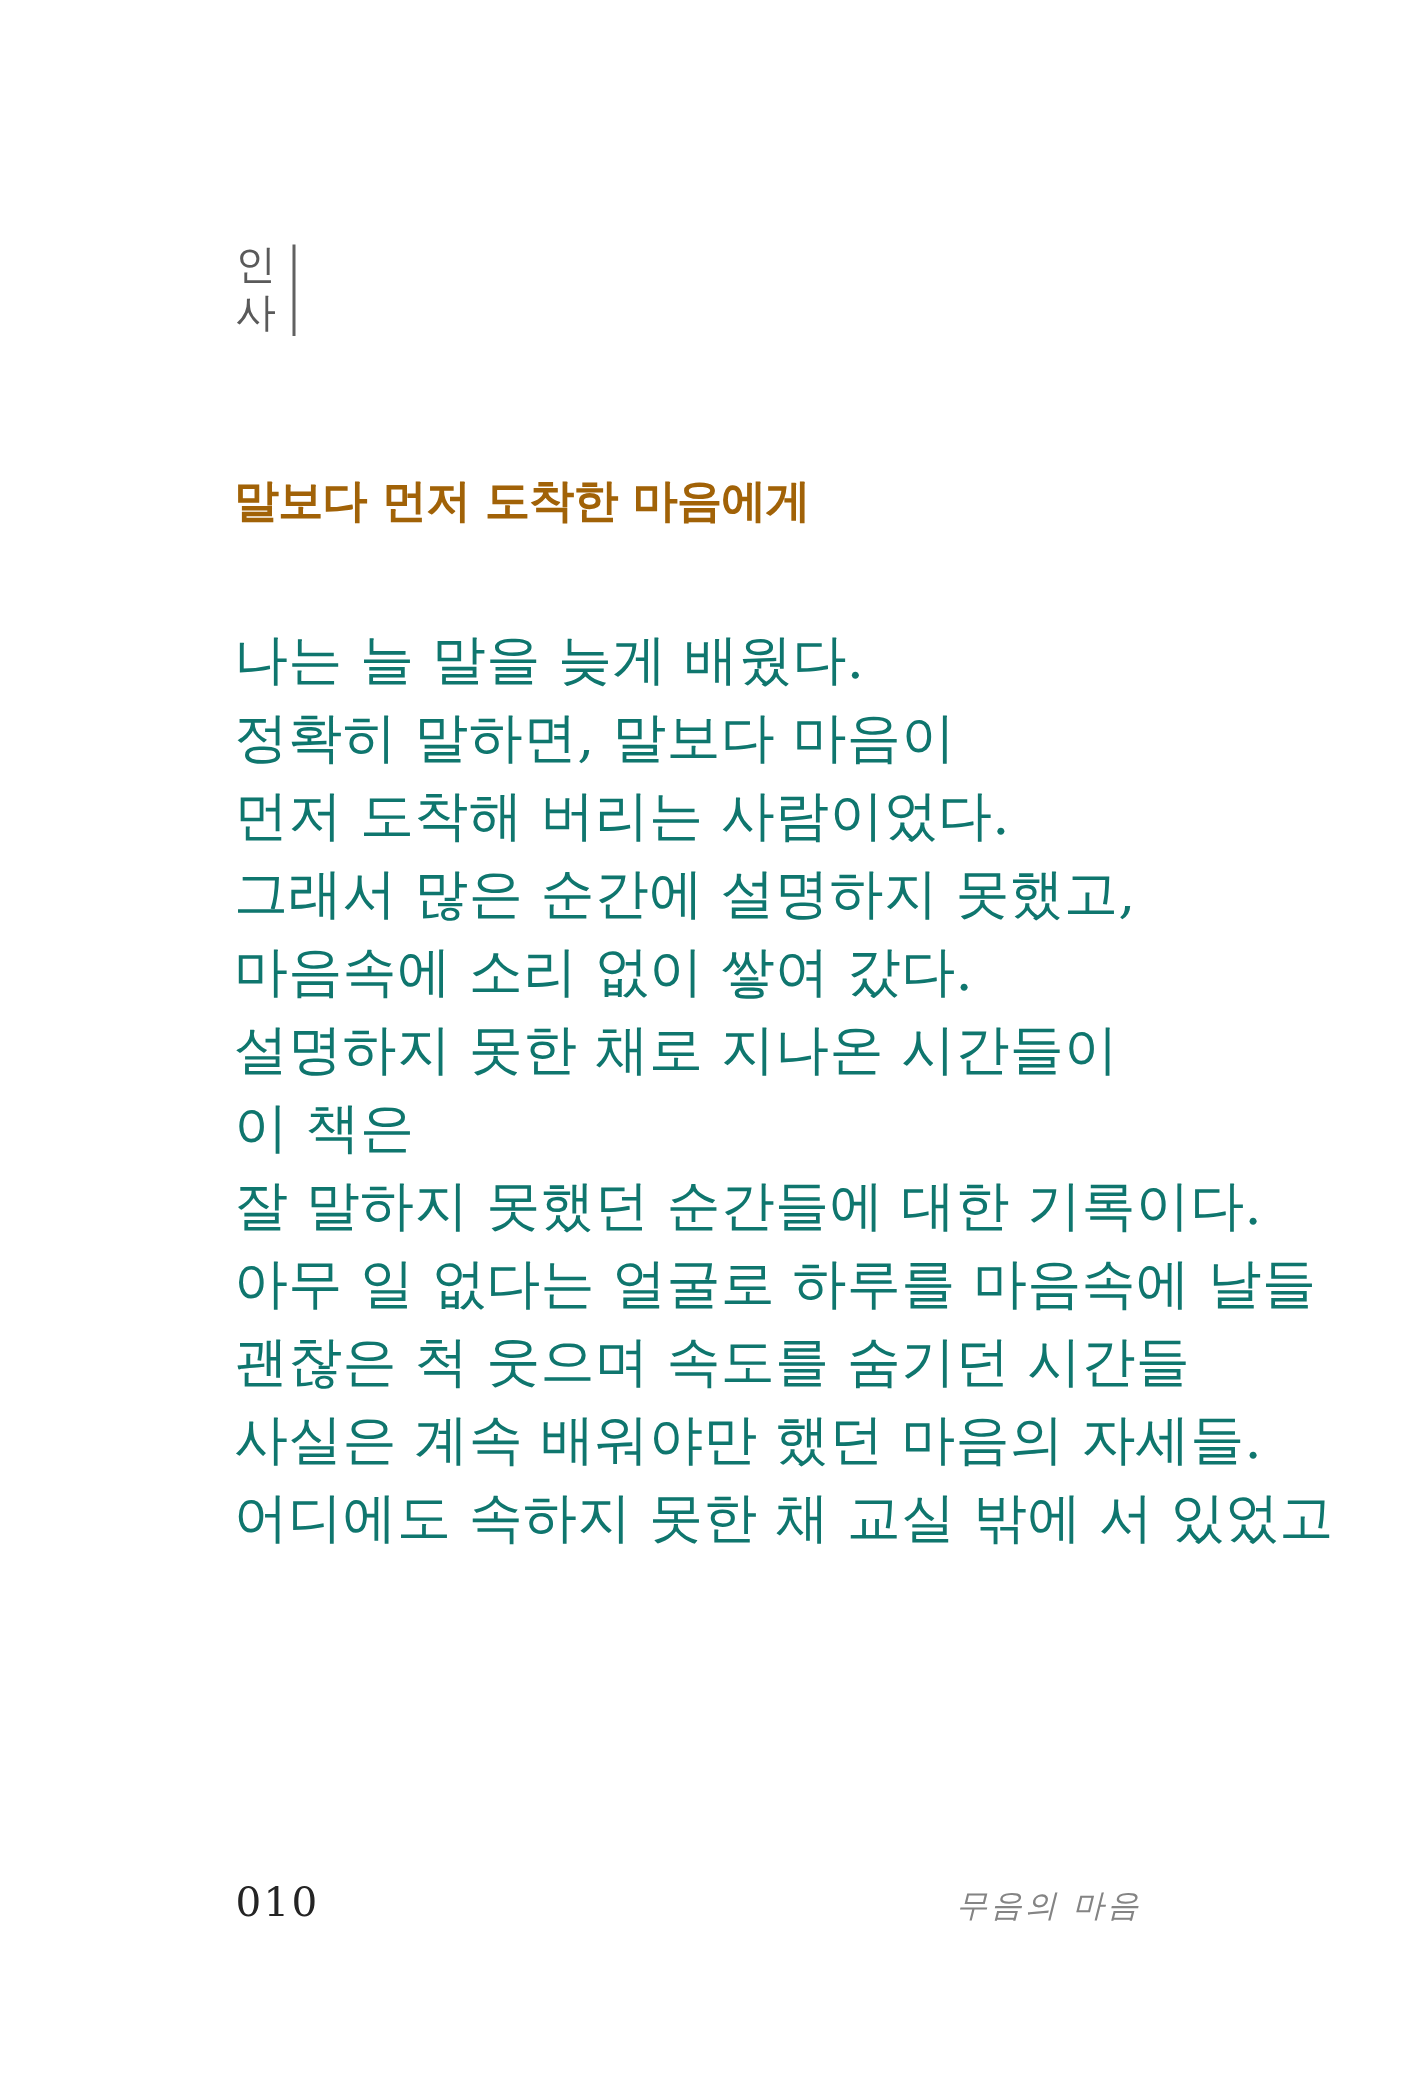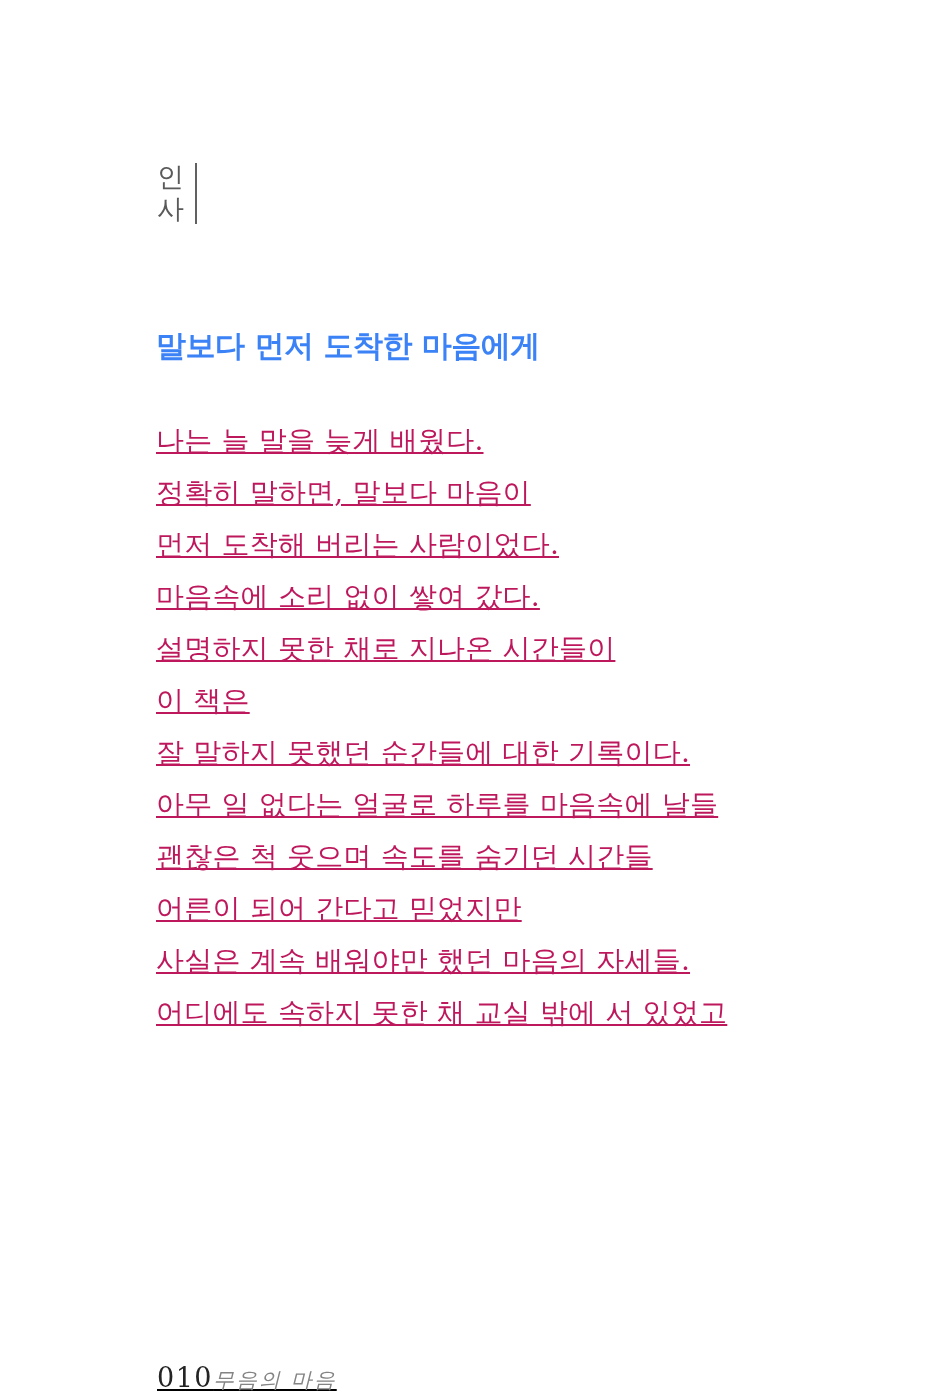--- a/index.html
+++ b/index.html
@@ -38,54 +38,53 @@
     height: 61px;
     background: #616161;
     margin-left: 11px;
     margin-top: 2px;
   }
 
   
   .essay-title {
     position: absolute;
     left: 156px;
-    top: 326px;
+    top: 314px;
     font-size: 30px;
     font-weight: 700;
-    color: #3b82f6;
+    color: #a16207;
     letter-spacing: -0.5px;
     white-space: nowrap;
   }
 
   
   .poem-body {
     position: absolute;
     left: 156px;
     top: 415px;
     width: 640px;
   }
   .poem-body p {
-    font-size: 28px;
+    font-size: 36px;
     line-height: 52px;
-    color: #be185d;
+    color: #0f766e;
     letter-spacing: 0.2px;
     white-space: nowrap;
     font-weight: 400;
-    text-decoration: underline;
   }
 
   
   .page-footer {
     position: absolute;
     left: 157px;
-    top: 1363px;
+    top: 1254px;
     width: 604px;
     display: flex;
+    justify-content: space-between;
     align-items: baseline;
-    text-decoration: underline;
   }
   .page-number {
     font-size: 27px;
     color: #242424;
     letter-spacing: 1.5px;
     line-height: 30px;
   }
   .running-title {
     font-size: 21px;
     font-style: italic;
@@ -107,27 +106,27 @@
     </div>
     <div class="section-rule"></div>
   </div>
 
   <h1 class="essay-title">말보다 먼저 도착한 마음에게</h1>
 
   <div class="poem-body">
     <p>나는 늘 말을 늦게 배웠다.</p>
     <p>정확히 말하면, 말보다 마음이</p>
     <p>먼저 도착해 버리는 사람이었다.</p>
+    <p>그래서 많은 순간에 설명하지 못했고,</p>
     <p>마음속에 소리 없이 쌓여 갔다.</p>
     <p>설명하지 못한 채로 지나온 시간들이</p>
     <p>이 책은</p>
     <p>잘 말하지 못했던 순간들에 대한 기록이다.</p>
     <p>아무 일 없다는 얼굴로 하루를 마음속에 날들</p>
     <p>괜찮은 척 웃으며 속도를 숨기던 시간들</p>
-    <p>어른이 되어 간다고 믿었지만</p>
     <p>사실은 계속 배워야만 했던 마음의 자세들.</p>
     <p>어디에도 속하지 못한 채 교실 밖에 서 있었고</p>
   </div>
 
   <div class="page-footer">
     <span class="page-number">010</span>
     <span class="running-title">무음의 마음</span>
   </div>
 
 </div>

